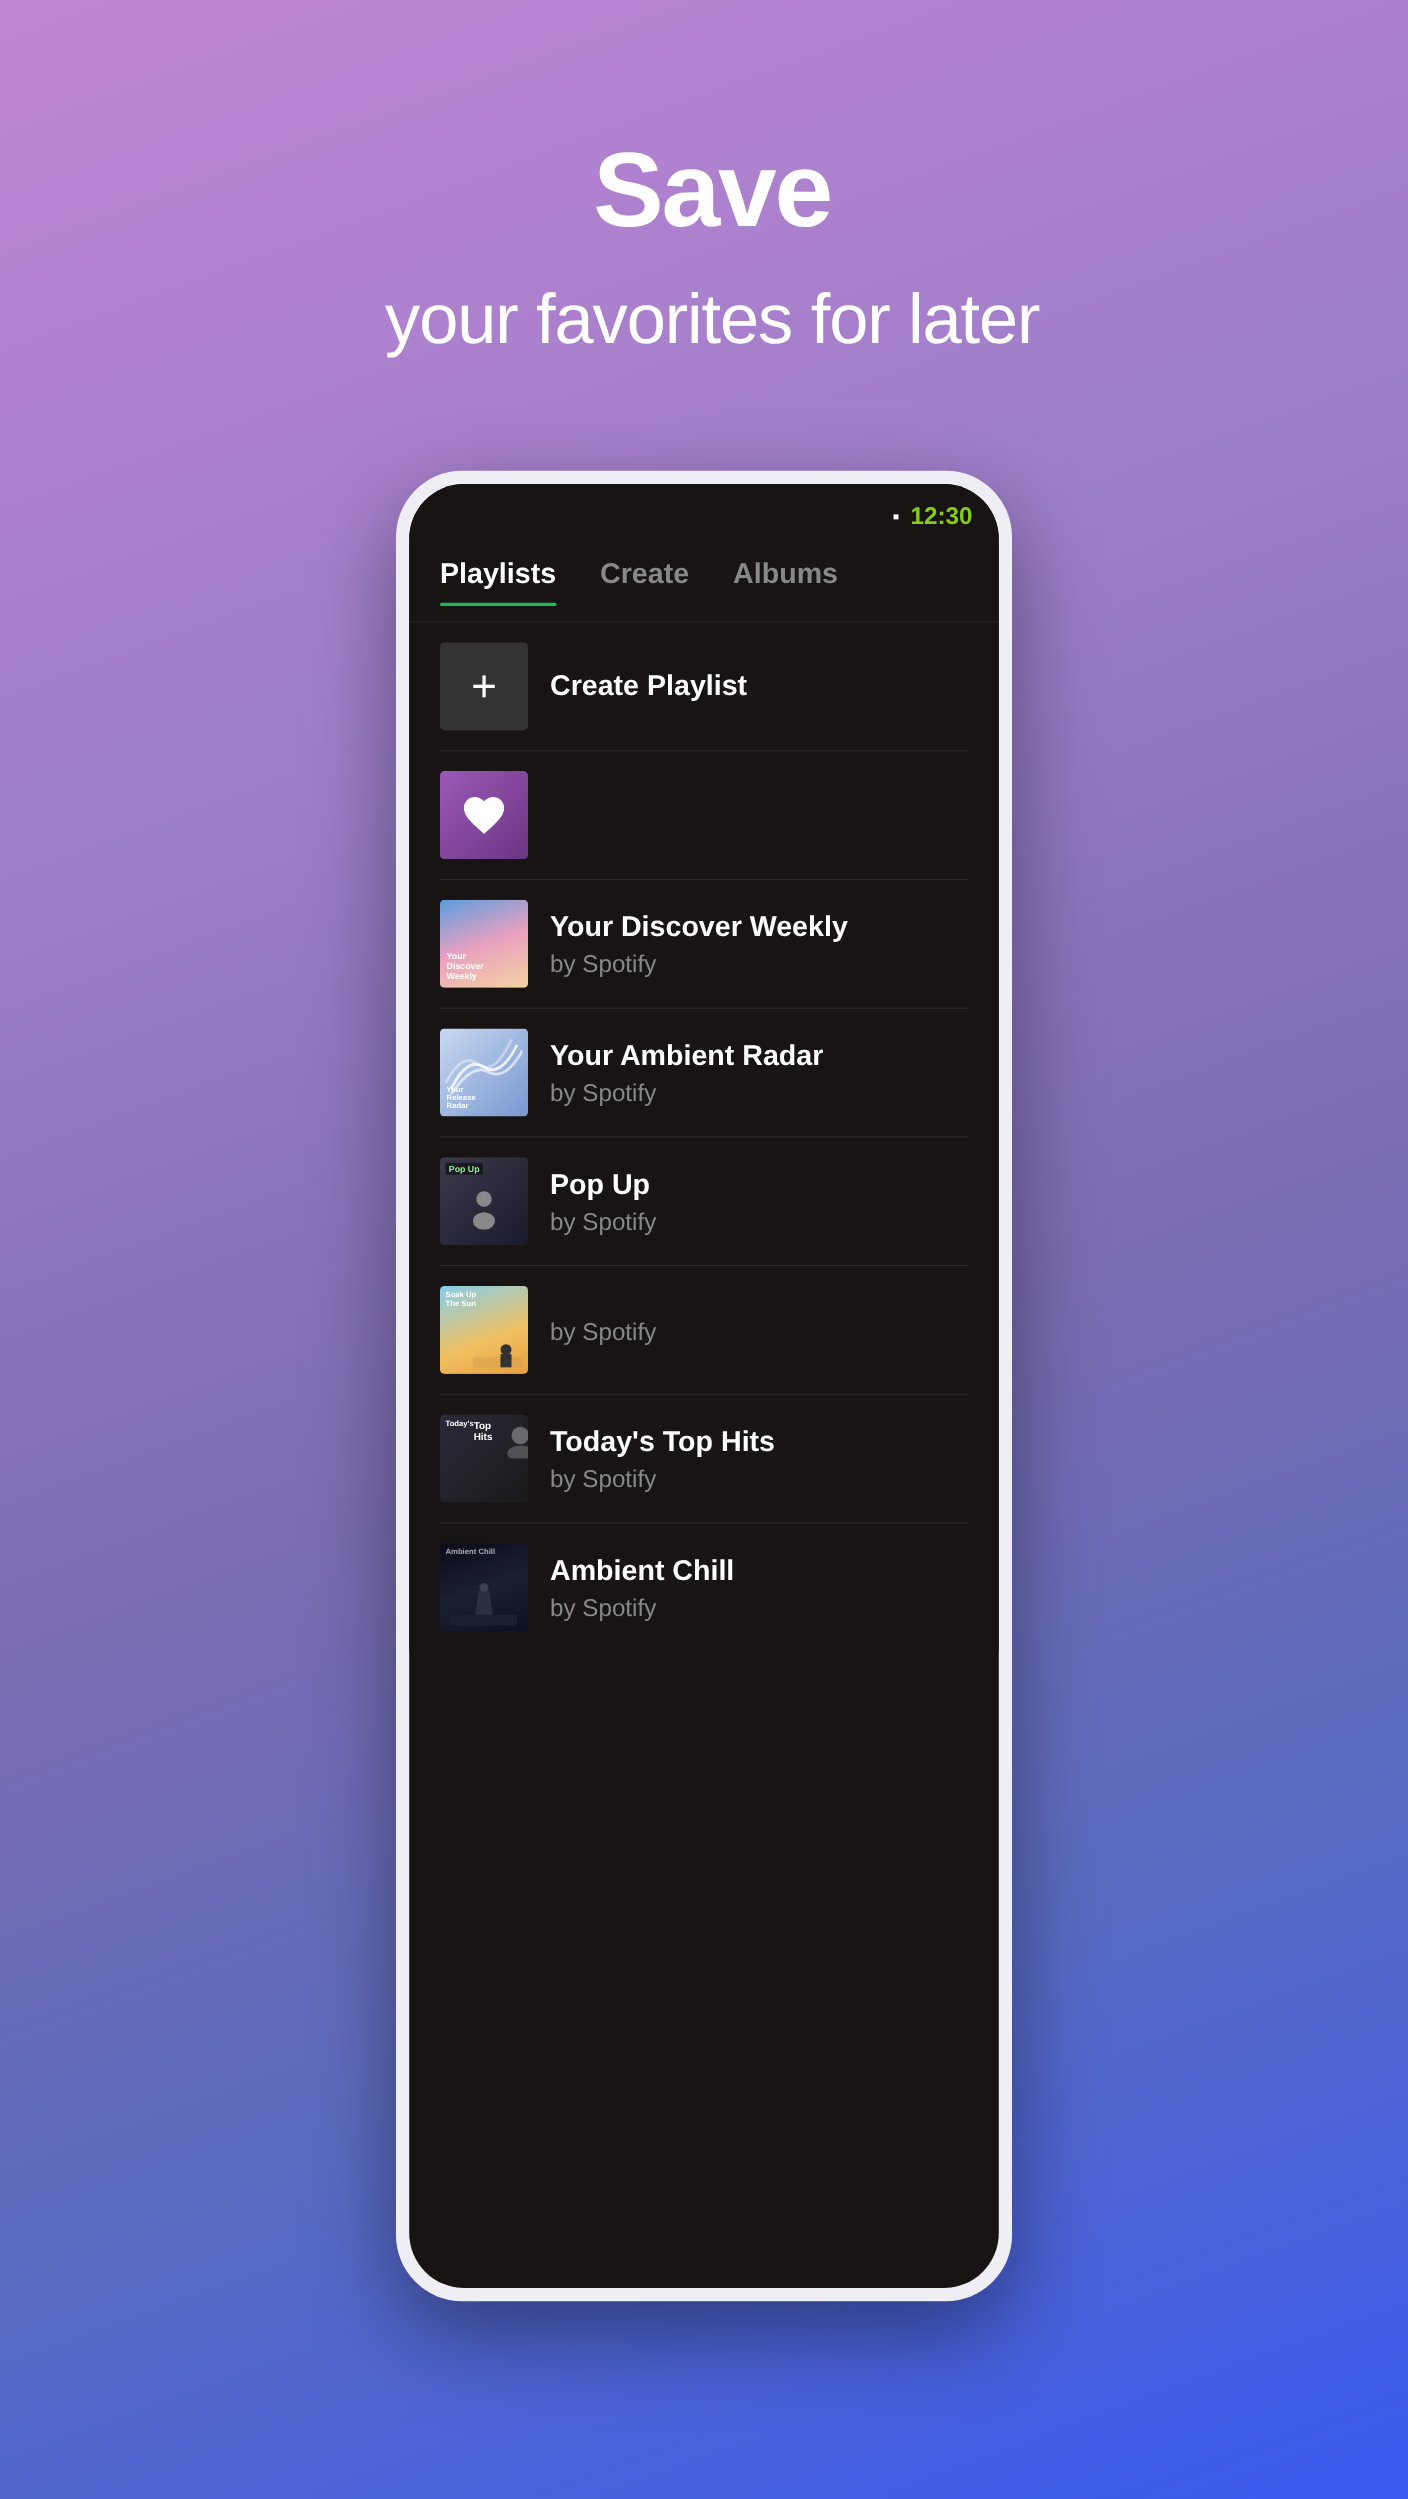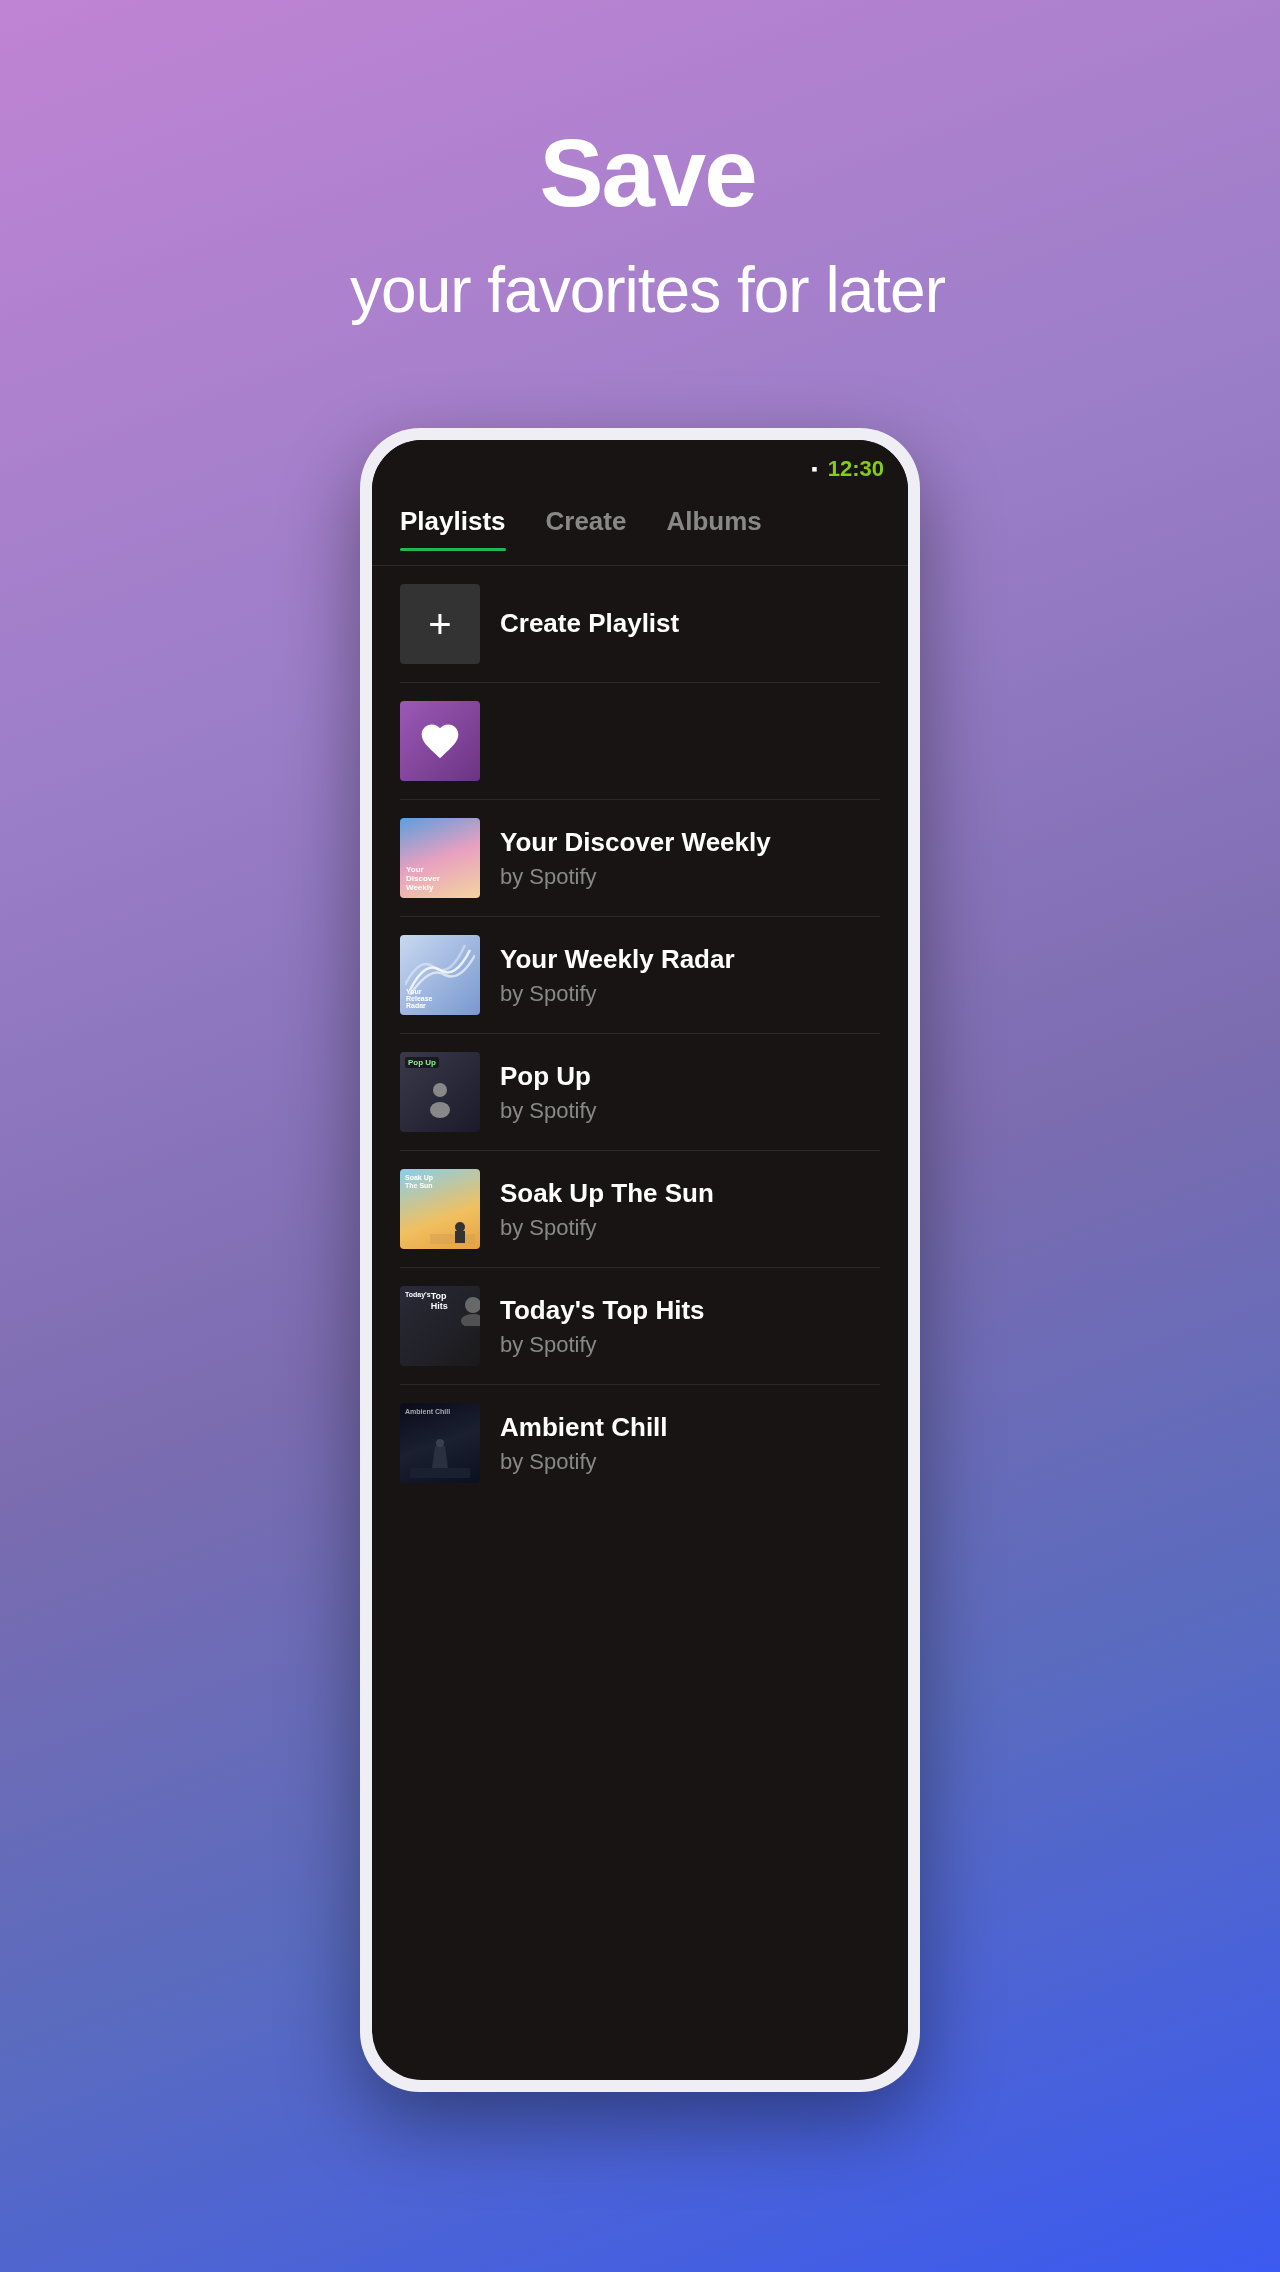--- a/index.html
+++ b/index.html
@@ -397,21 +397,21 @@
           <div class="thumb-radar-inner">
             <svg class="radar-svg" viewBox="0 0 70 55" preserveAspectRatio="none">
               <path d="M5,50 Q20,20 35,30 Q50,40 65,10" stroke="white" stroke-width="2.5" fill="none" opacity="0.8"></path>
               <path d="M5,55 Q25,25 40,35 Q55,42 70,15" stroke="white" stroke-width="2.5" fill="none" opacity="0.6"></path>
               <path d="M0,45 Q15,15 30,28 Q45,38 60,5" stroke="white" stroke-width="2.5" fill="none" opacity="0.4"></path>
             </svg>
             <div class="thumb-radar-text">Your<br>Release<br>Radar</div>
           </div>
         </div>
         <div class="playlist-info">
-          <div class="playlist-name">Your Weekly Radar</div>
+          <div class="playlist-name">Your Ambient Radar</div>
           <div class="playlist-author">by Spotify</div>
         </div>
       </div>
 
       <div class="divider"></div>
 
       <div class="playlist-item">
         <div class="playlist-thumb thumb-popup">
           <div class="thumb-popup-inner">
             <div class="popup-label">Pop Up</div>
@@ -438,21 +438,20 @@
             <div style="flex:1; display:flex; align-items:flex-end; justify-content:flex-end; width:100%;">
               <svg width="45" height="35" viewBox="0 0 45 35">
                 <rect x="0" y="25" width="45" height="10" fill="#d4a050" opacity="0.5"></rect>
                 <circle cx="30" cy="18" r="5" fill="#333"></circle>
                 <rect x="25" y="22" width="10" height="12" fill="#333"></rect>
               </svg>
             </div>
           </div>
         </div>
         <div class="playlist-info">
-          <div class="playlist-name">Soak Up The Sun</div>
           <div class="playlist-author">by Spotify</div>
         </div>
       </div>
 
       <div class="divider"></div>
 
       <div class="playlist-item">
         <div class="playlist-thumb thumb-tophits">
           <div class="thumb-tophits-inner">
             <div class="tophits-label">Today's</div>

